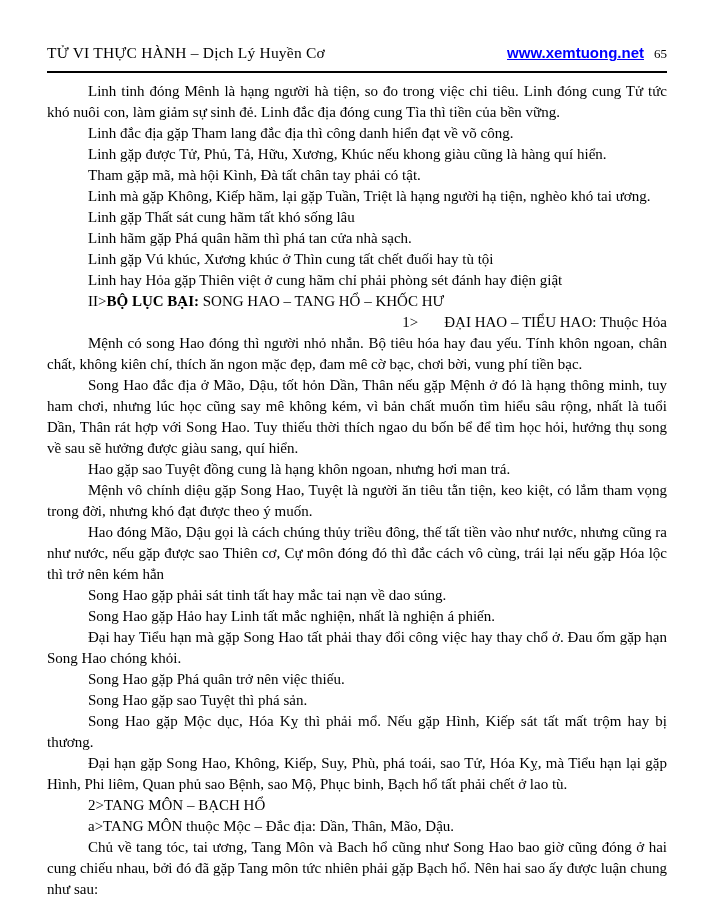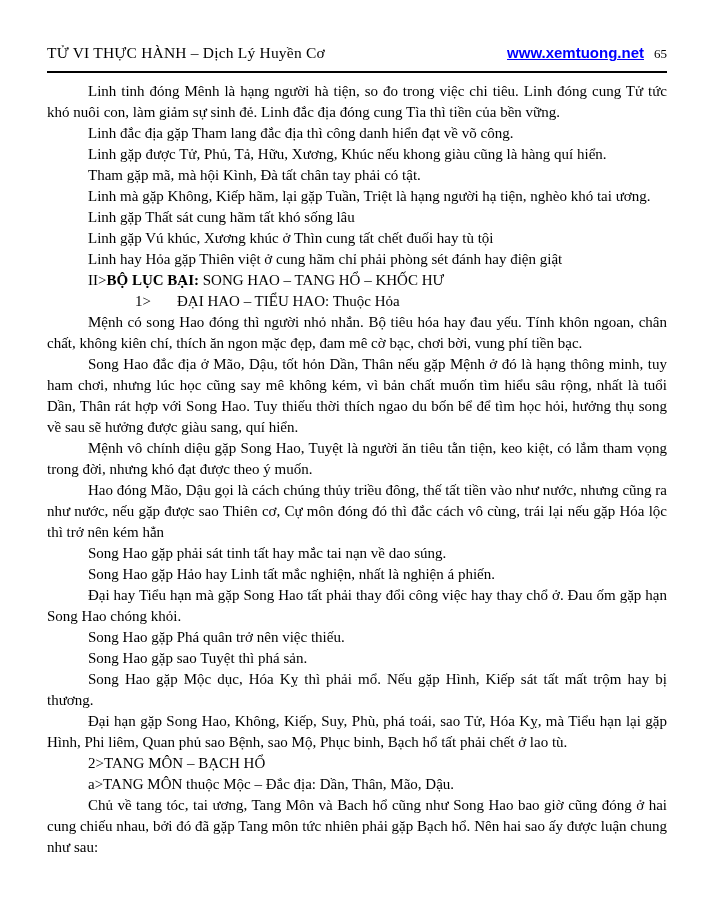--- a/index.html
+++ b/index.html
@@ -55,21 +55,21 @@
     font-size: 15px;
     line-height: 21px;
   }
   .body-text p {
     margin: 0;
     text-align: justify;
     text-indent: 41px;
   }
   .body-text p.sub {
     text-indent: 88px;
-    text-align: left;
+    text-align: right;
   }
   .sub .sub-text {
     margin-left: 26px;
   }
   .bold-run {
     font-weight: bold;
   }
 </style>
 </head>
 <body>
@@ -86,29 +86,31 @@
 
   <div class="header-rule"></div>
 
   <div class="body-text">
     <p>Linh tinh đóng Mênh là hạng người hà tiện, so đo trong việc chi tiêu. Linh đóng cung Tử tức khó nuôi con, làm giảm sự sinh đẻ. Linh đắc địa đóng cung Tìa thì tiền của bền vững.</p>
     <p>Linh đắc địa gặp Tham lang đắc địa thì công danh hiển đạt về võ công.</p>
     <p>Linh gặp được Tử, Phủ, Tả, Hữu, Xương, Khúc nếu khong giàu cũng là hàng quí hiển.</p>
     <p>Tham gặp mã, mà hội Kình, Đà tất chân tay phải có tật.</p>
     <p>Linh mà gặp Không, Kiếp hãm, lại gặp Tuần, Triệt là hạng người hạ tiện, nghèo khó tai ương.</p>
     <p>Linh gặp Thất sát cung hãm tất khó sống lâu</p>
+    <p>Linh hãm gặp Phá quân hãm thì phá tan cửa nhà sạch.</p>
     <p>Linh gặp Vú khúc, Xương khúc ở Thìn cung tất chết đuối hay tù tội</p>
     <p>Linh hay Hỏa gặp Thiên việt ở cung hãm chỉ phải phòng sét đánh hay điện giật</p>
 
     <p><span>II&gt;</span><span class="bold-run">BỘ LỤC BẠI:</span><span> SONG HAO – TANG HỔ – KHỐC HƯ</span></p>
 
     <p class="sub"><span>1&gt;</span><span class="sub-text">ĐẠI HAO – TIỂU HAO: Thuộc Hỏa</span></p>
 
     <p>Mệnh có song Hao đóng thì người nhỏ nhắn. Bộ tiêu hóa hay đau yếu. Tính khôn ngoan, chân chất, không kiên chí, thích ăn ngon mặc đẹp, đam mê cờ bạc, chơi bời, vung phí tiền bạc.</p>
     <p>Song Hao đắc địa ở Mão, Dậu, tốt hỏn Dần, Thân nếu gặp Mệnh ở đó là hạng thông minh, tuy ham chơi, nhưng lúc học cũng say mê không kém, vì bản chất muốn tìm hiểu sâu rộng, nhất là tuổi Dần, Thân rát hợp với Song Hao. Tuy thiếu thời thích ngao du bốn bể để tìm học hỏi, hưởng thụ song về sau sẽ hưởng được giàu sang, quí hiển.</p>
+    <p>Hao gặp sao Tuyệt đồng cung là hạng khôn ngoan, nhưng hơi man trá.</p>
     <p>Mệnh vô chính diệu gặp Song Hao, Tuyệt là người ăn tiêu tằn tiện, keo kiệt, có lắm tham vọng trong đời, nhưng khó đạt được theo ý muốn.</p>
     <p>Hao đóng Mão, Dậu gọi là cách chúng thủy triều đông, thế tất tiền vào như nước, nhưng cũng ra như nước, nếu gặp được sao Thiên cơ, Cự môn đóng đó thì đắc cách vô cùng, trái lại nếu gặp Hóa lộc thì trở nên kém hẳn</p>
     <p>Song Hao gặp phải sát tinh tất hay mắc tai nạn về dao súng.</p>
     <p>Song Hao gặp Hảo hay Linh tất mắc nghiện, nhất là nghiện á phiến.</p>
     <p>Đại hay Tiểu hạn mà gặp Song Hao tất phải thay đổi công việc hay thay chổ ở. Đau ốm gặp hạn Song Hao chóng khỏi.</p>
     <p>Song Hao gặp Phá quân trở nên việc thiếu.</p>
     <p>Song Hao gặp sao Tuyệt thì phá sản.</p>
     <p>Song Hao gặp Mộc dục, Hóa Kỵ thì phải mổ. Nếu gặp Hình, Kiếp sát tất mất trộm hay bị thương.</p>
     <p>Đại hạn gặp Song Hao, Không, Kiếp, Suy, Phù, phá toái, sao Tử, Hóa Kỵ, mà Tiểu hạn lại gặp Hình, Phi liêm, Quan phủ sao Bệnh, sao Mộ, Phục binh, Bạch hổ tất phải chết ở lao tù.</p>
     <p>2&gt;TANG MÔN – BẠCH HỔ</p>

